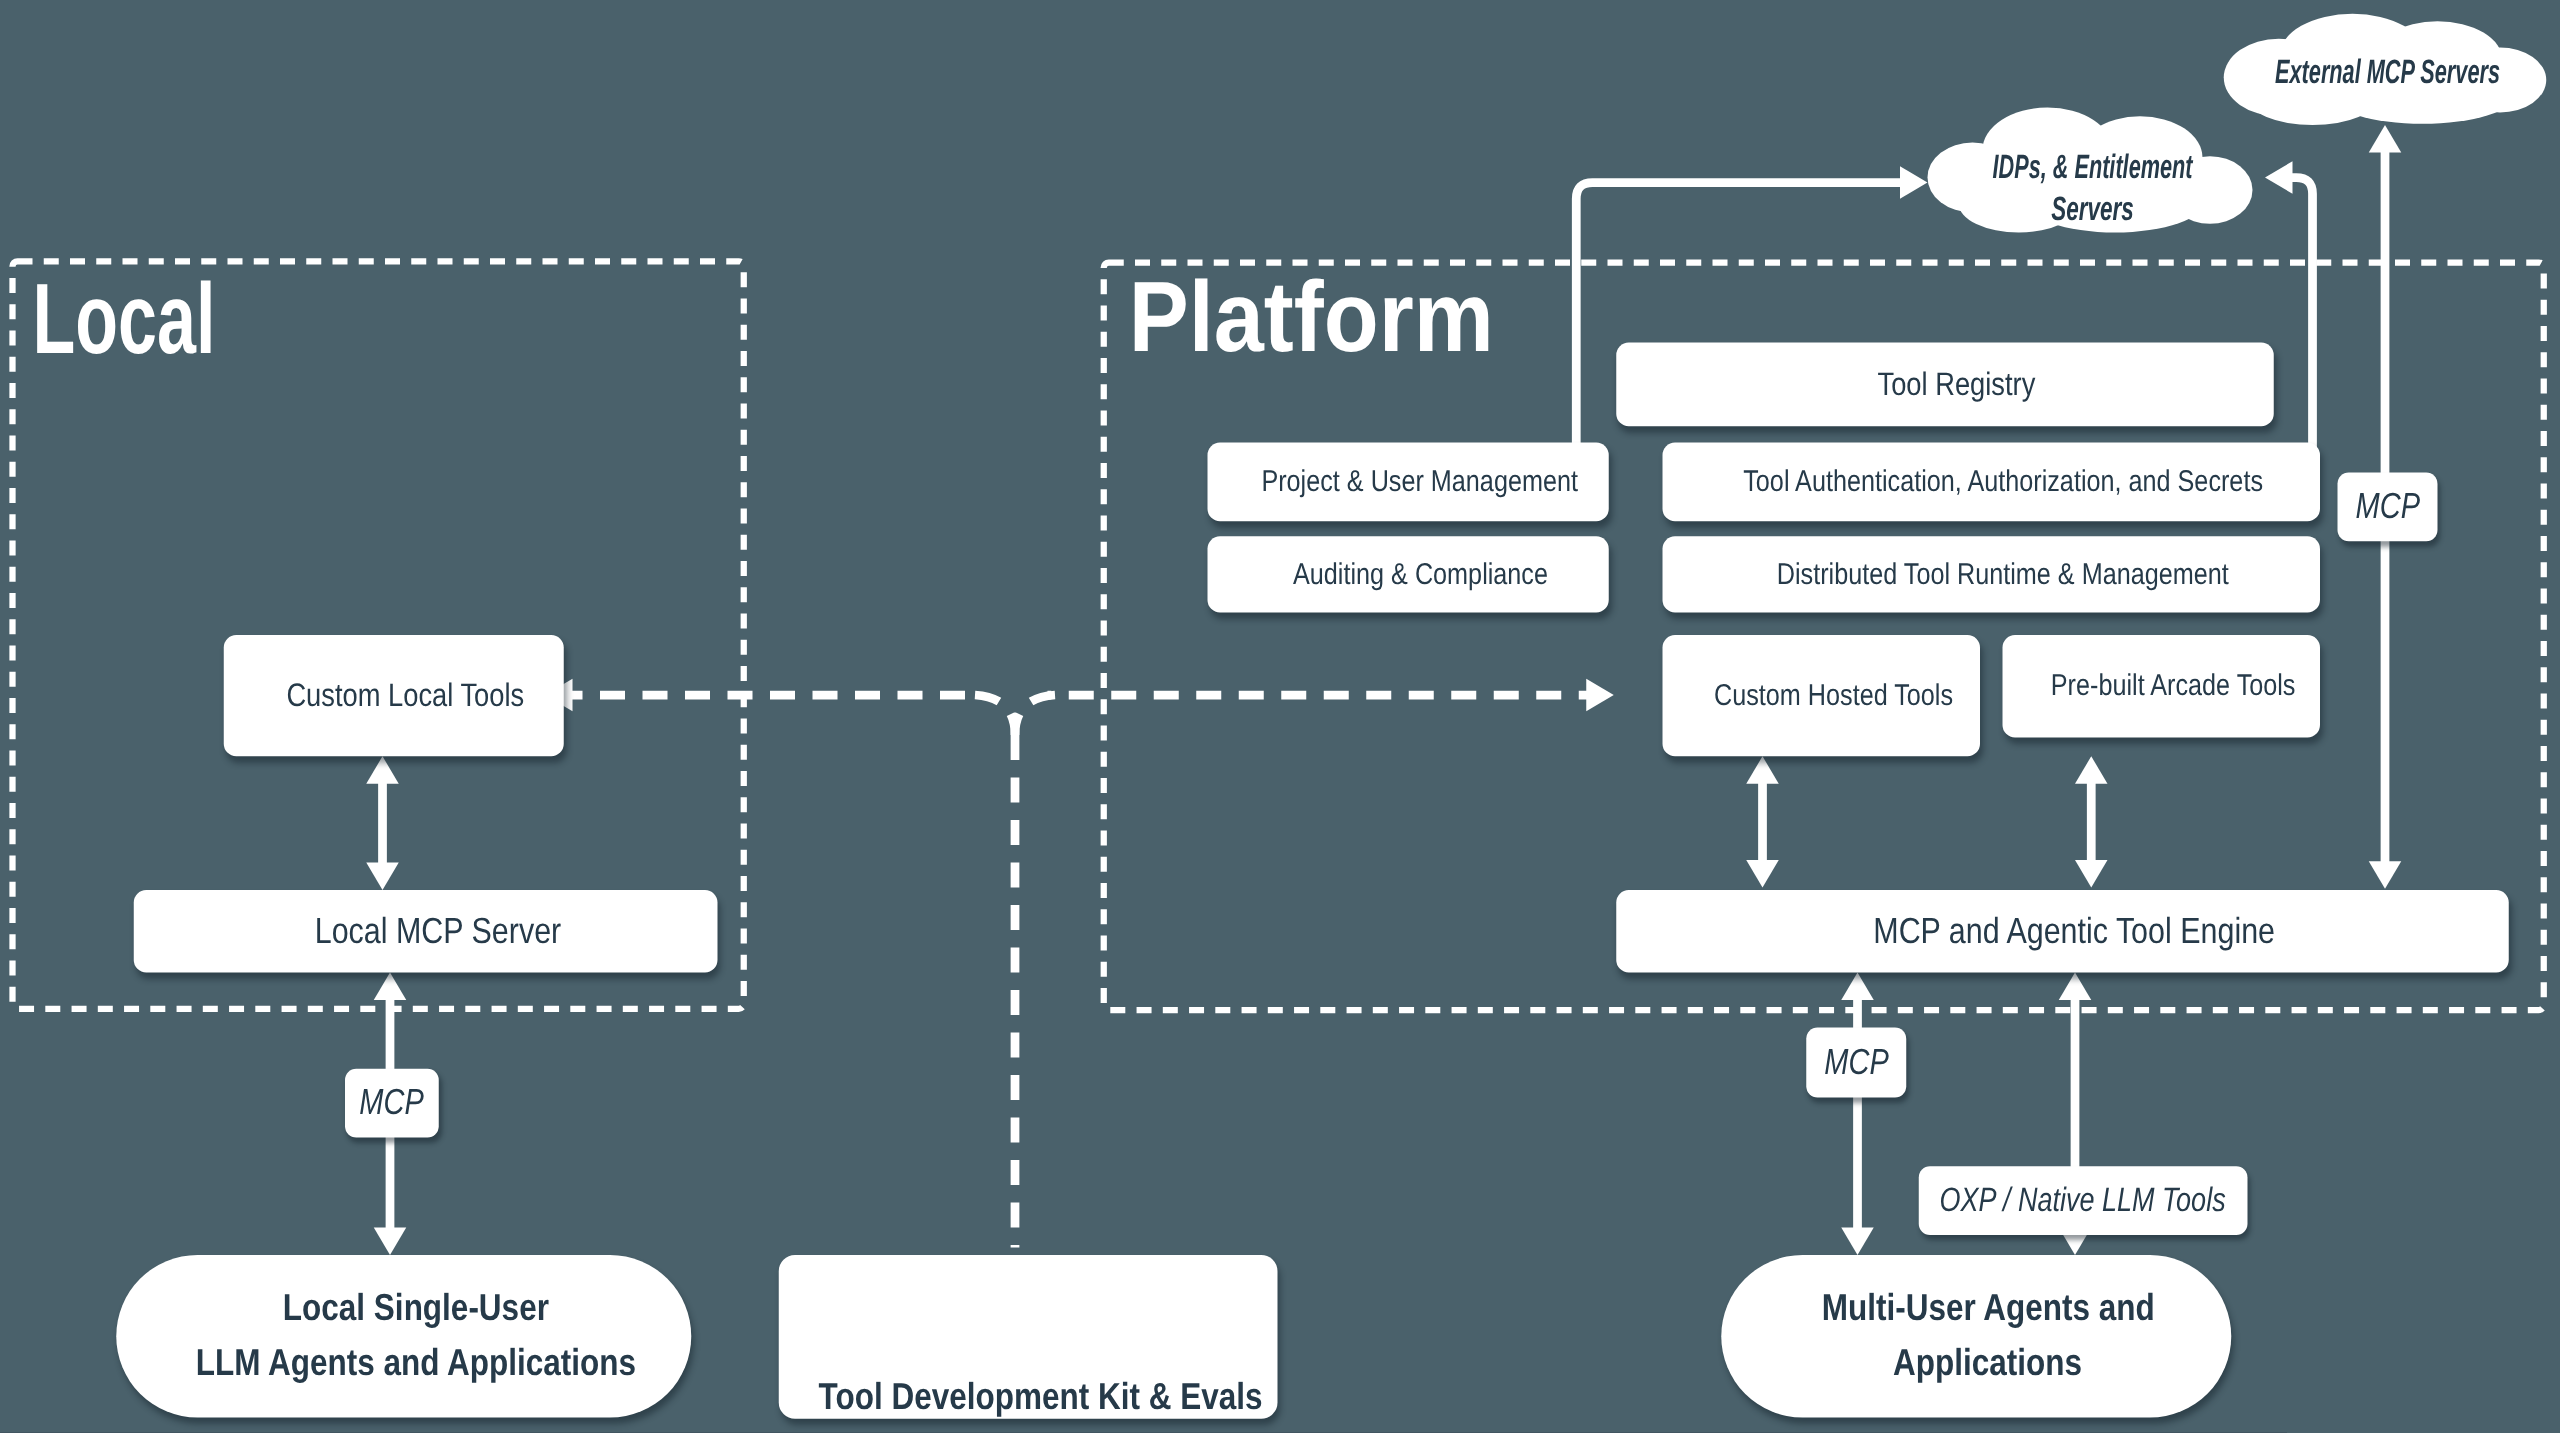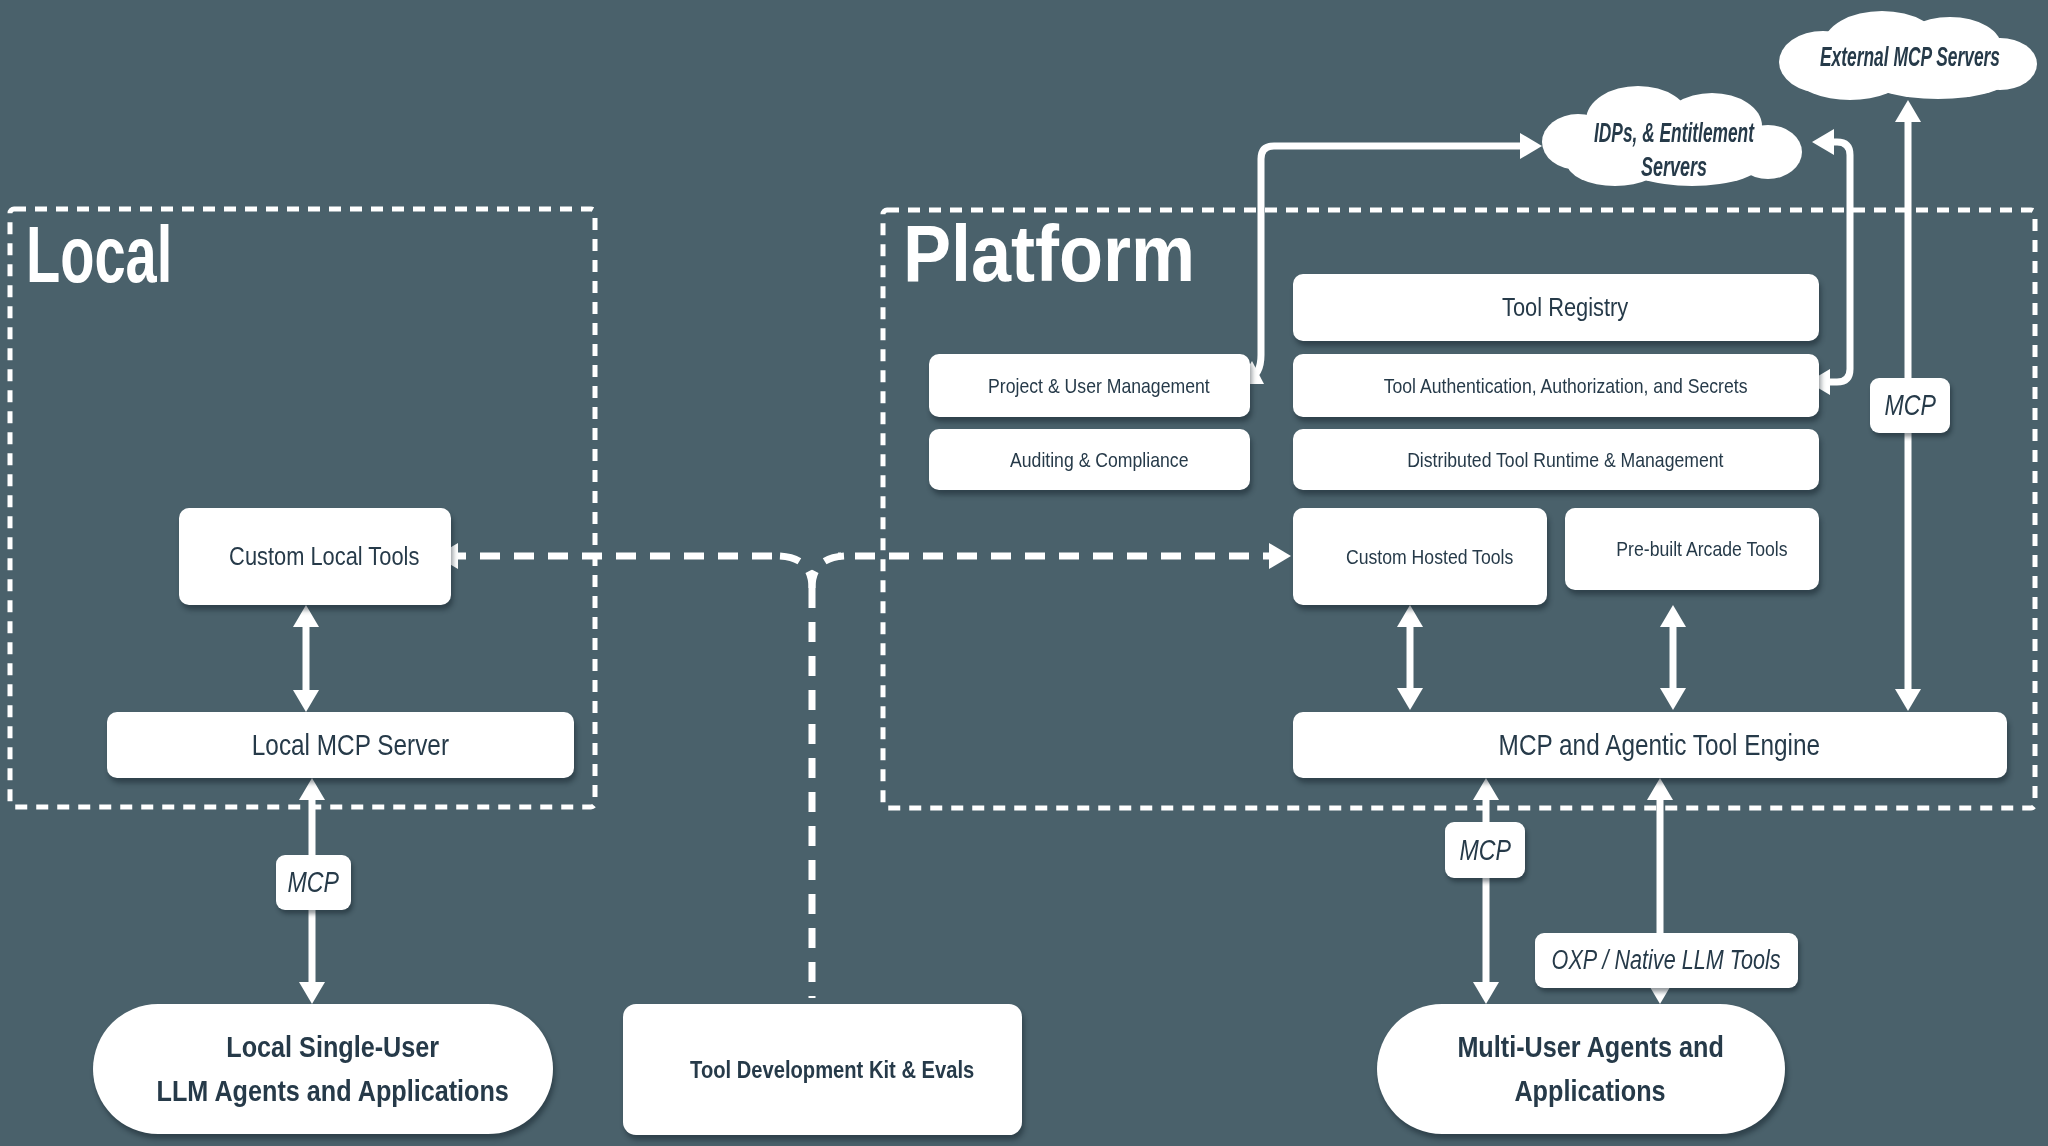--- a/index.html
+++ b/index.html
@@ -33,33 +33,33 @@
   
   .box{
     position:absolute;background:#fff;border-radius:10px;
     display:flex;align-items:center;justify-content:center;
     color:#263a49;font-size:26px;text-align:center;
     box-shadow:2px 5px 5px rgba(16,28,38,.45);
     padding-left:19px;
   }
   .box > span{white-space:nowrap;transform:scaleX(.84);}
   .big{font-size:29px;}
-  .small{font-size:21px;}
+  .small{font-size:24px;margin-left:37px;}
   .edge-label{
     position:absolute;background:#fff;border-radius:9px;
     display:flex;align-items:center;justify-content:center;
     color:#263a49;font-size:29px;font-style:italic;
     box-shadow:2px 4px 4px rgba(16,28,38,.45);
   }
   .edge-label > span{white-space:nowrap;transform:scaleX(.80);}
   .pill{
     border-radius:66px;font-weight:bold;font-size:30px;
     flex-direction:column;line-height:1.47;
   }
-  .tdk{border-radius:13px;font-weight:bold;font-size:24px;}
+  .tdk{border-radius:13px;font-weight:bold;font-size:30px;align-items:flex-end;}
 </style>
 </head>
 <body>
 
 <div class="stage" style="background: rgb(74, 97, 107);">
 
   <svg width="2048" height="1146" viewBox="0 0 2048 1146">
 
     <rect class="region-border" x="10" y="209" width="585" height="598" rx="4"></rect>
     <rect class="region-border" x="883" y="210" width="1152" height="598" rx="4"></rect>

